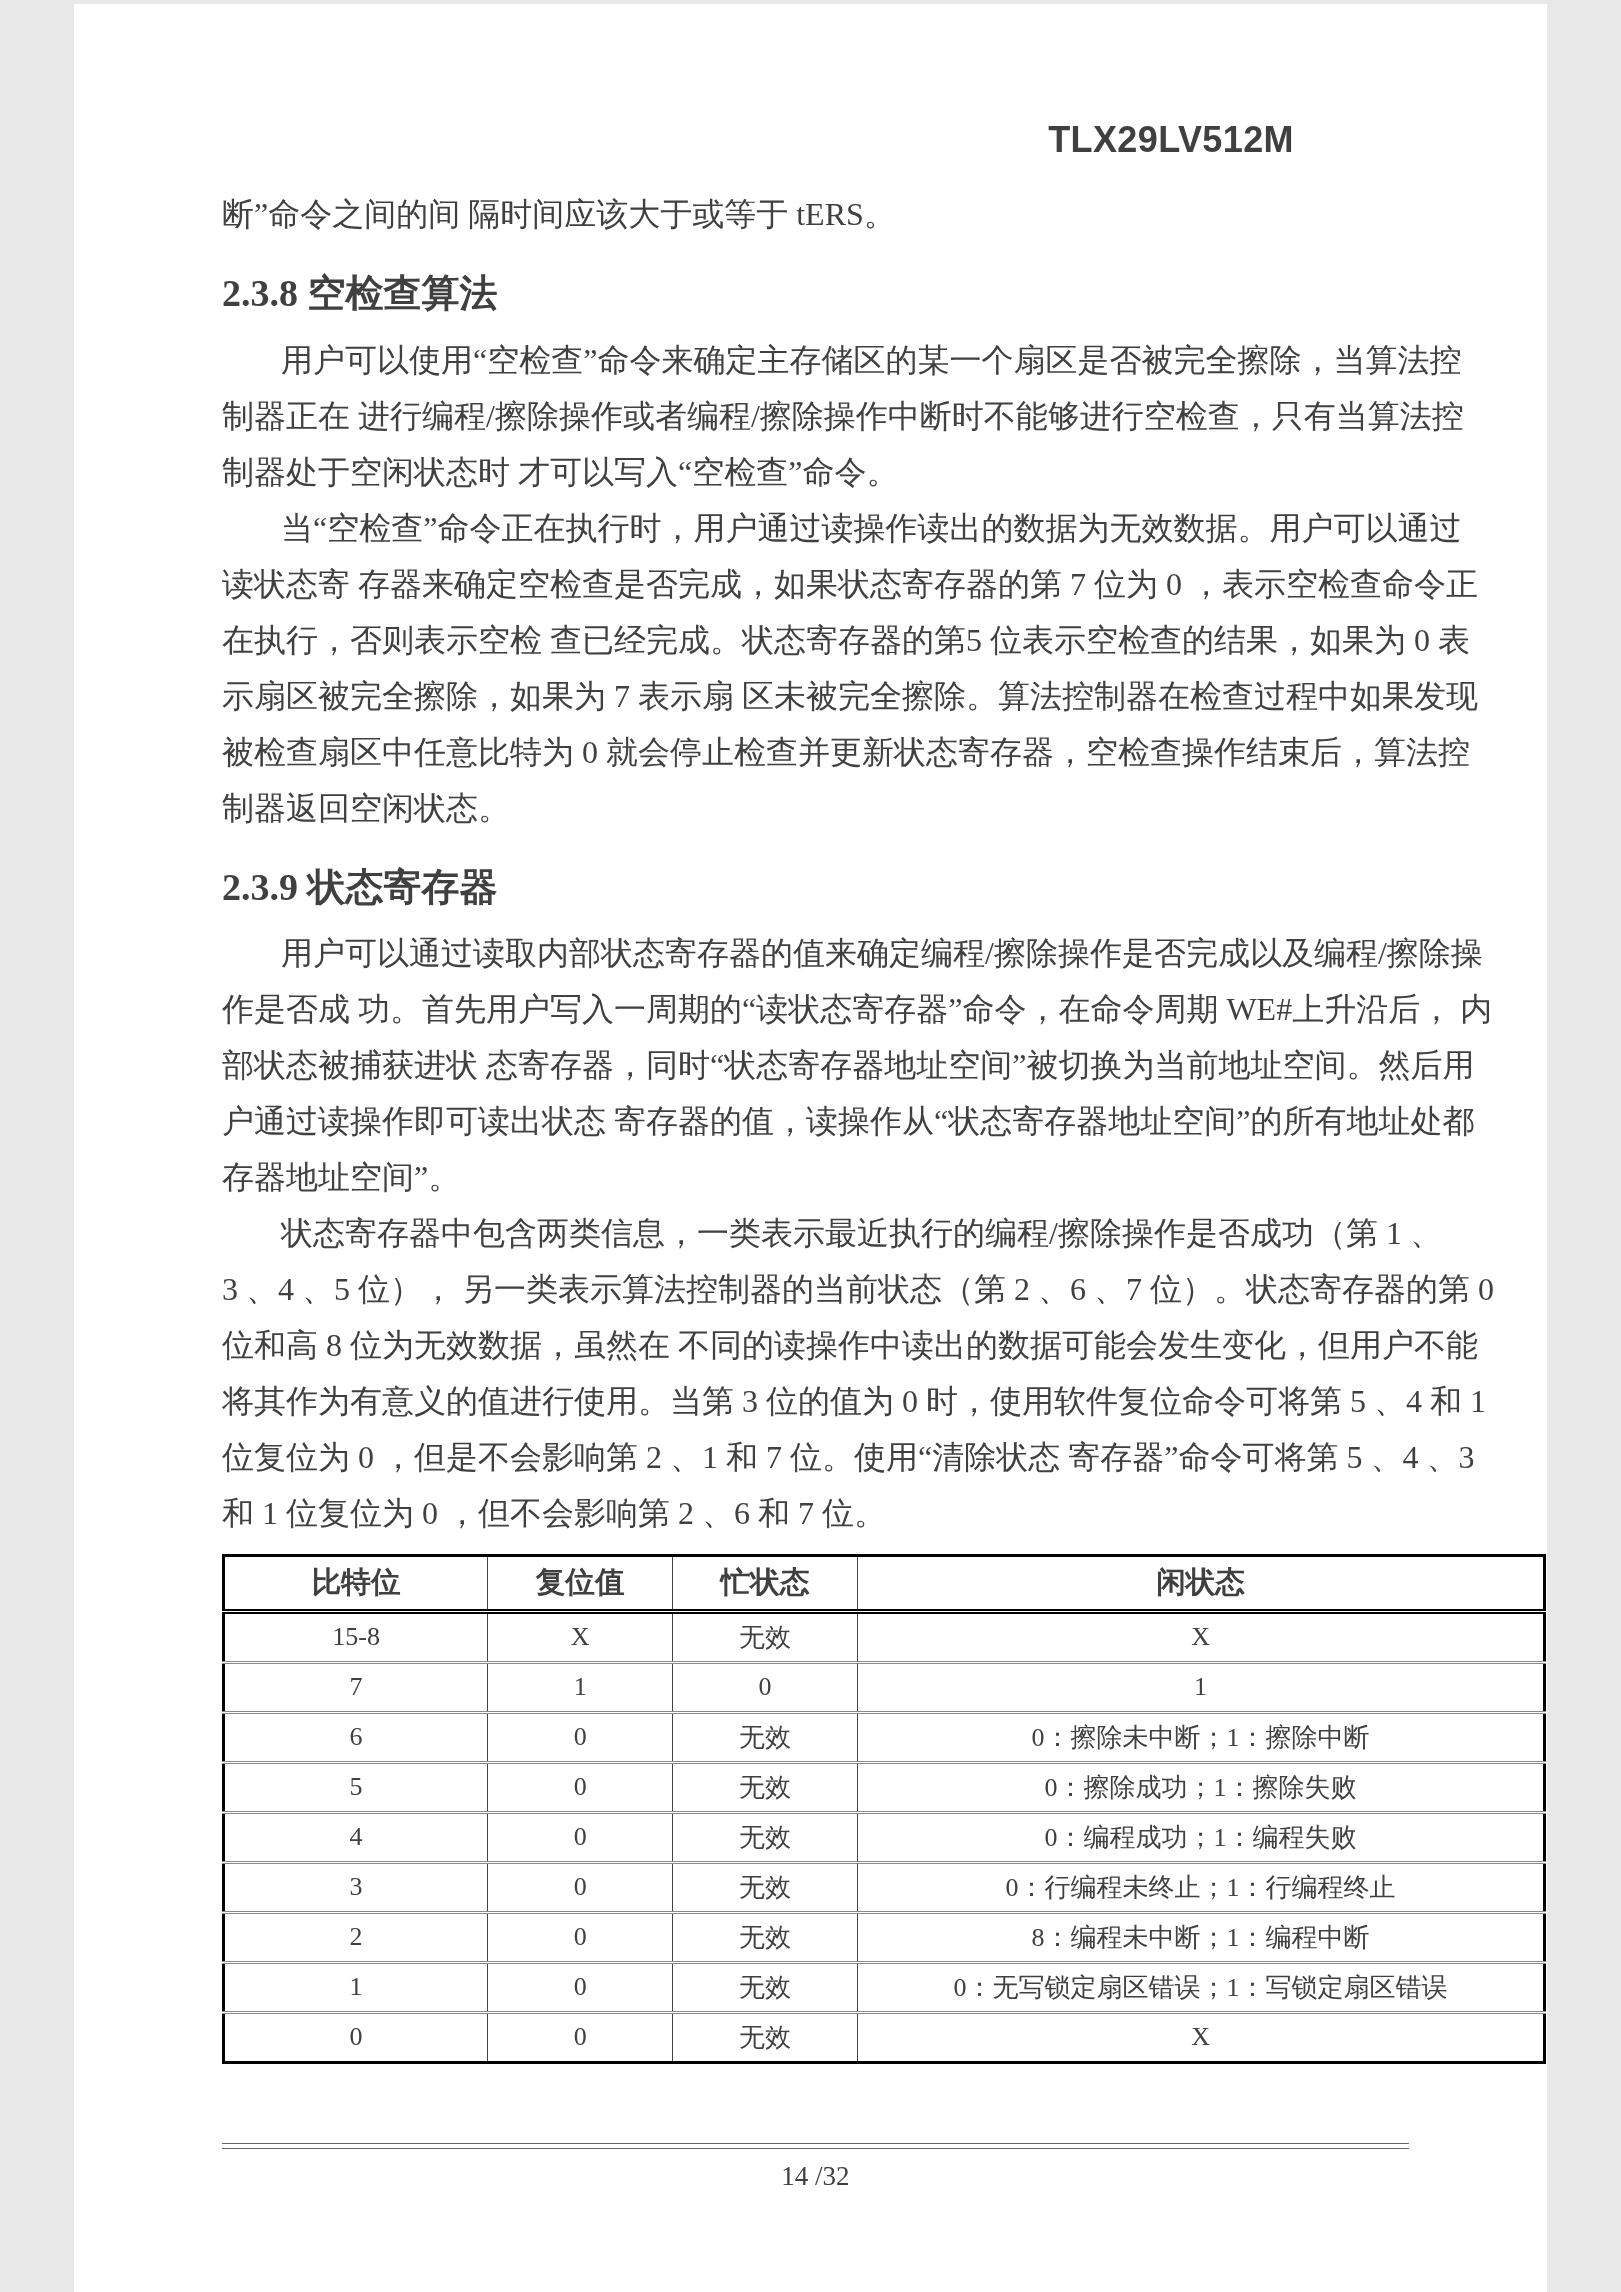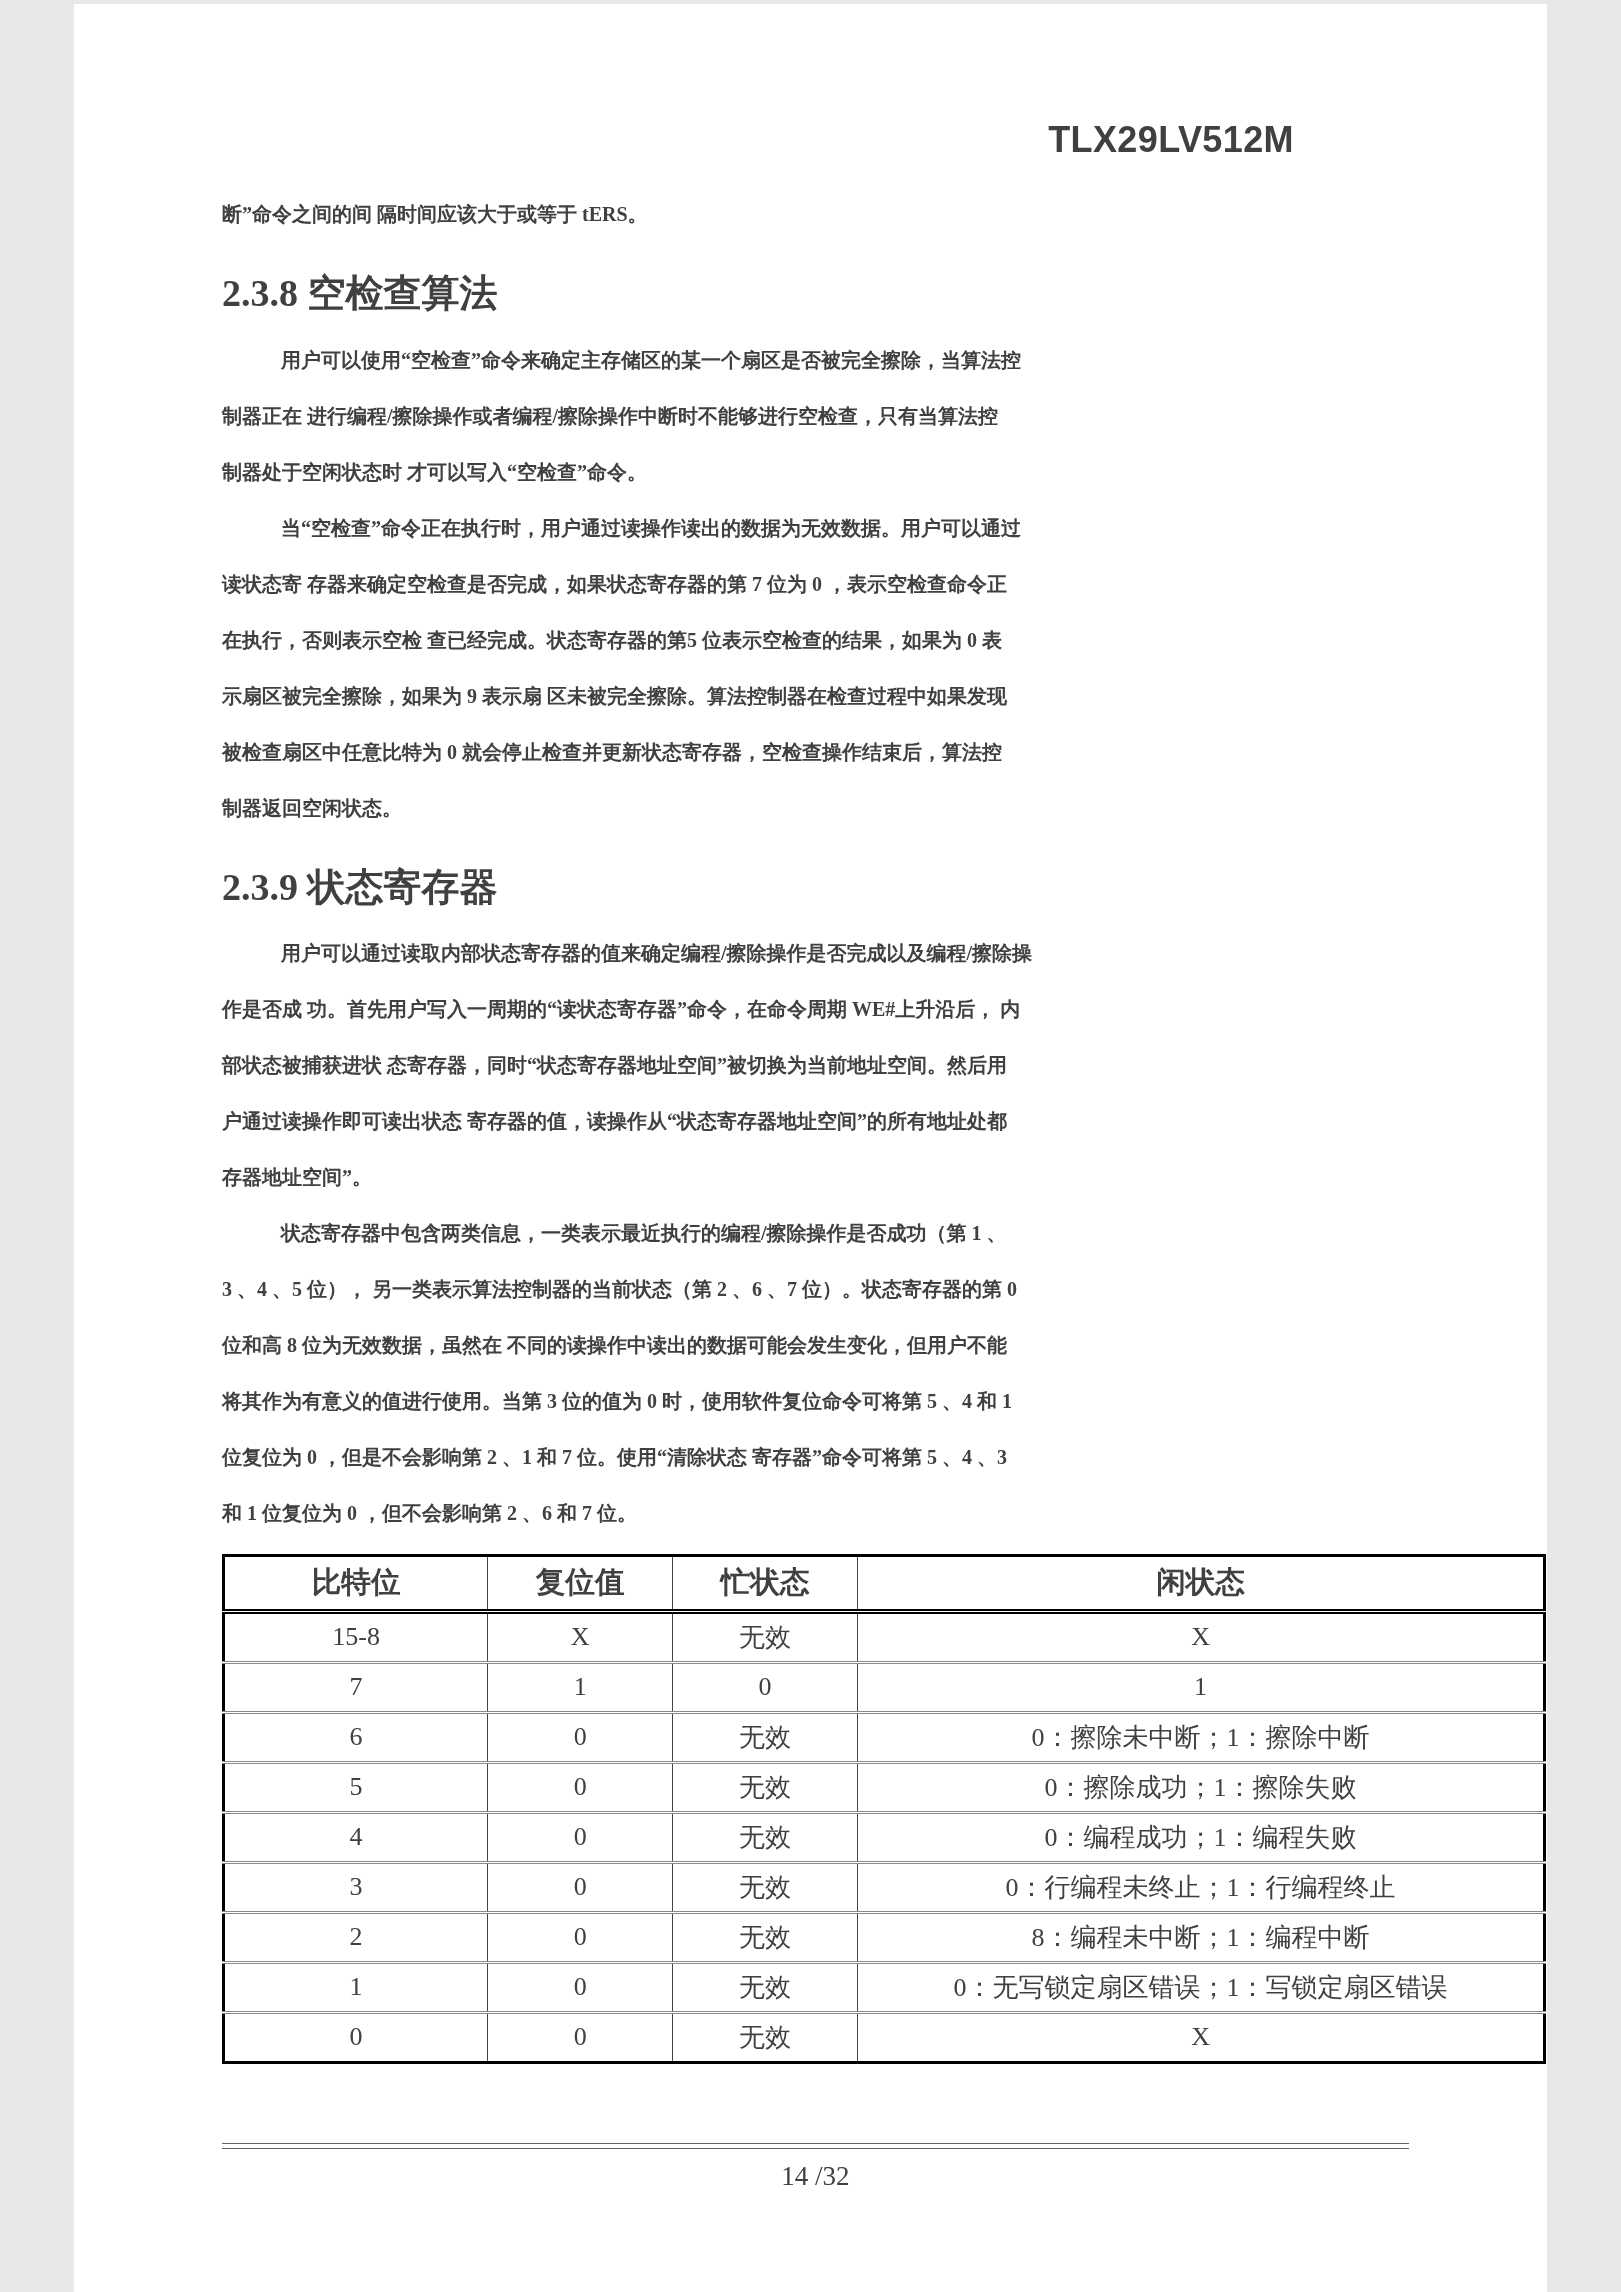--- a/index.html
+++ b/index.html
@@ -19,24 +19,23 @@
     font-weight:700;
     font-size:36px;
     letter-spacing:0.4px;
   }
   .content {
     position:absolute;
     left:148px; top:182px;
     width:1324px;
   }
   .body-line {
-    font-size:20px;
+    font-size:32px;
     line-height:56px;
     white-space:pre-wrap;
-    font-weight:bold;
   }
   .indent { text-indent:59px; }
   .section-heading {
     font-size:38px;
     font-weight:700;
     line-height:52px;
     margin:25px 0 12.5px 0;
   }
   table.bit-table {
     border-collapse:collapse;
@@ -96,21 +95,21 @@
     <div class="body-line">断”命令之间的间 隔时间应该大于或等于 tERS。</div>
 
     <div id="sections">
         <div class="section-heading">2.3.8 空检查算法</div>
         <div class="body-line indent">用户可以使用“空检查”命令来确定主存储区的某一个扇区是否被完全擦除，当算法控</div>
         <div class="body-line">制器正在 进行编程/擦除操作或者编程/擦除操作中断时不能够进行空检查，只有当算法控</div>
         <div class="body-line">制器处于空闲状态时 才可以写入“空检查”命令。</div>
         <div class="body-line indent">当“空检查”命令正在执行时，用户通过读操作读出的数据为无效数据。用户可以通过</div>
         <div class="body-line">读状态寄 存器来确定空检查是否完成，如果状态寄存器的第 7 位为 0 ，表示空检查命令正</div>
         <div class="body-line">在执行，否则表示空检 查已经完成。状态寄存器的第5 位表示空检查的结果，如果为 0 表</div>
-        <div class="body-line">示扇区被完全擦除，如果为 9 表示扇 区未被完全擦除。算法控制器在检查过程中如果发现</div>
+        <div class="body-line">示扇区被完全擦除，如果为 7 表示扇 区未被完全擦除。算法控制器在检查过程中如果发现</div>
         <div class="body-line">被检查扇区中任意比特为 0 就会停止检查并更新状态寄存器，空检查操作结束后，算法控</div>
         <div class="body-line">制器返回空闲状态。</div>
         <div class="section-heading">2.3.9 状态寄存器</div>
         <div class="body-line indent">用户可以通过读取内部状态寄存器的值来确定编程/擦除操作是否完成以及编程/擦除操</div>
         <div class="body-line">作是否成 功。首先用户写入一周期的“读状态寄存器”命令，在命令周期 WE#上升沿后， 内</div>
         <div class="body-line">部状态被捕获进状 态寄存器，同时“状态寄存器地址空间”被切换为当前地址空间。然后用</div>
         <div class="body-line">户通过读操作即可读出状态 寄存器的值，读操作从“状态寄存器地址空间”的所有地址处都</div>
         <div class="body-line">存器地址空间”。</div>
         <div class="body-line indent">状态寄存器中包含两类信息，一类表示最近执行的编程/擦除操作是否成功（第 1 、</div>
         <div class="body-line">3 、4 、5 位）， 另一类表示算法控制器的当前状态（第 2 、6 、7 位）。状态寄存器的第 0</div>

